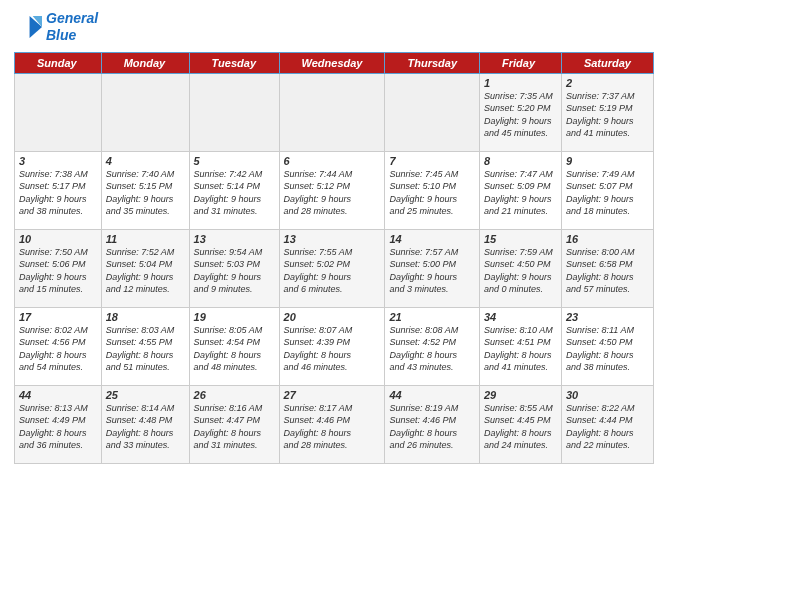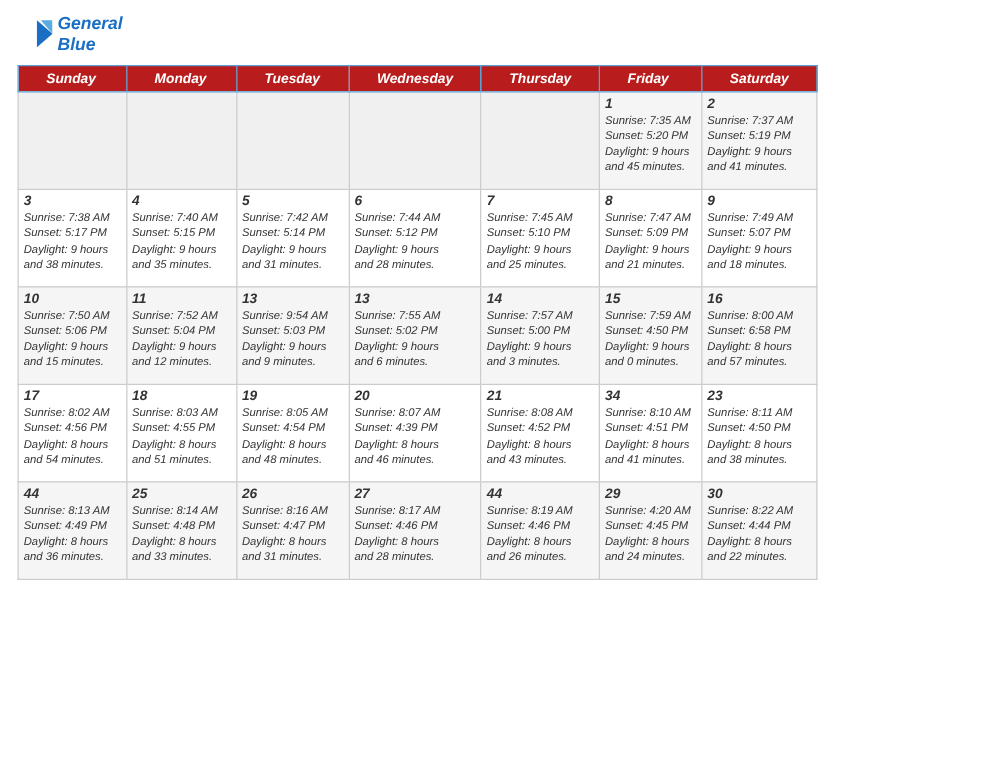--- a/index.html
+++ b/index.html
@@ -329,21 +329,21 @@
           </td>
           <td>
             <span class="day-num">44</span>
             <div class="day-info" style="white-space: pre-line;">Sunrise: 8:19 AM
 Sunset: 4:46 PM
 Daylight: 8 hours
 and 26 minutes.</div>
           </td>
           <td>
             <span class="day-num">29</span>
-            <div class="day-info" style="white-space: pre-line;">Sunrise: 4:20 AM
+            <div class="day-info" style="white-space: pre-line;">Sunrise: 8:55 AM
 Sunset: 4:45 PM
 Daylight: 8 hours
 and 24 minutes.</div>
           </td>
           <td>
             <span class="day-num">30</span>
             <div class="day-info" style="white-space: pre-line;">Sunrise: 8:22 AM
 Sunset: 4:44 PM
 Daylight: 8 hours
 and 22 minutes.</div>

